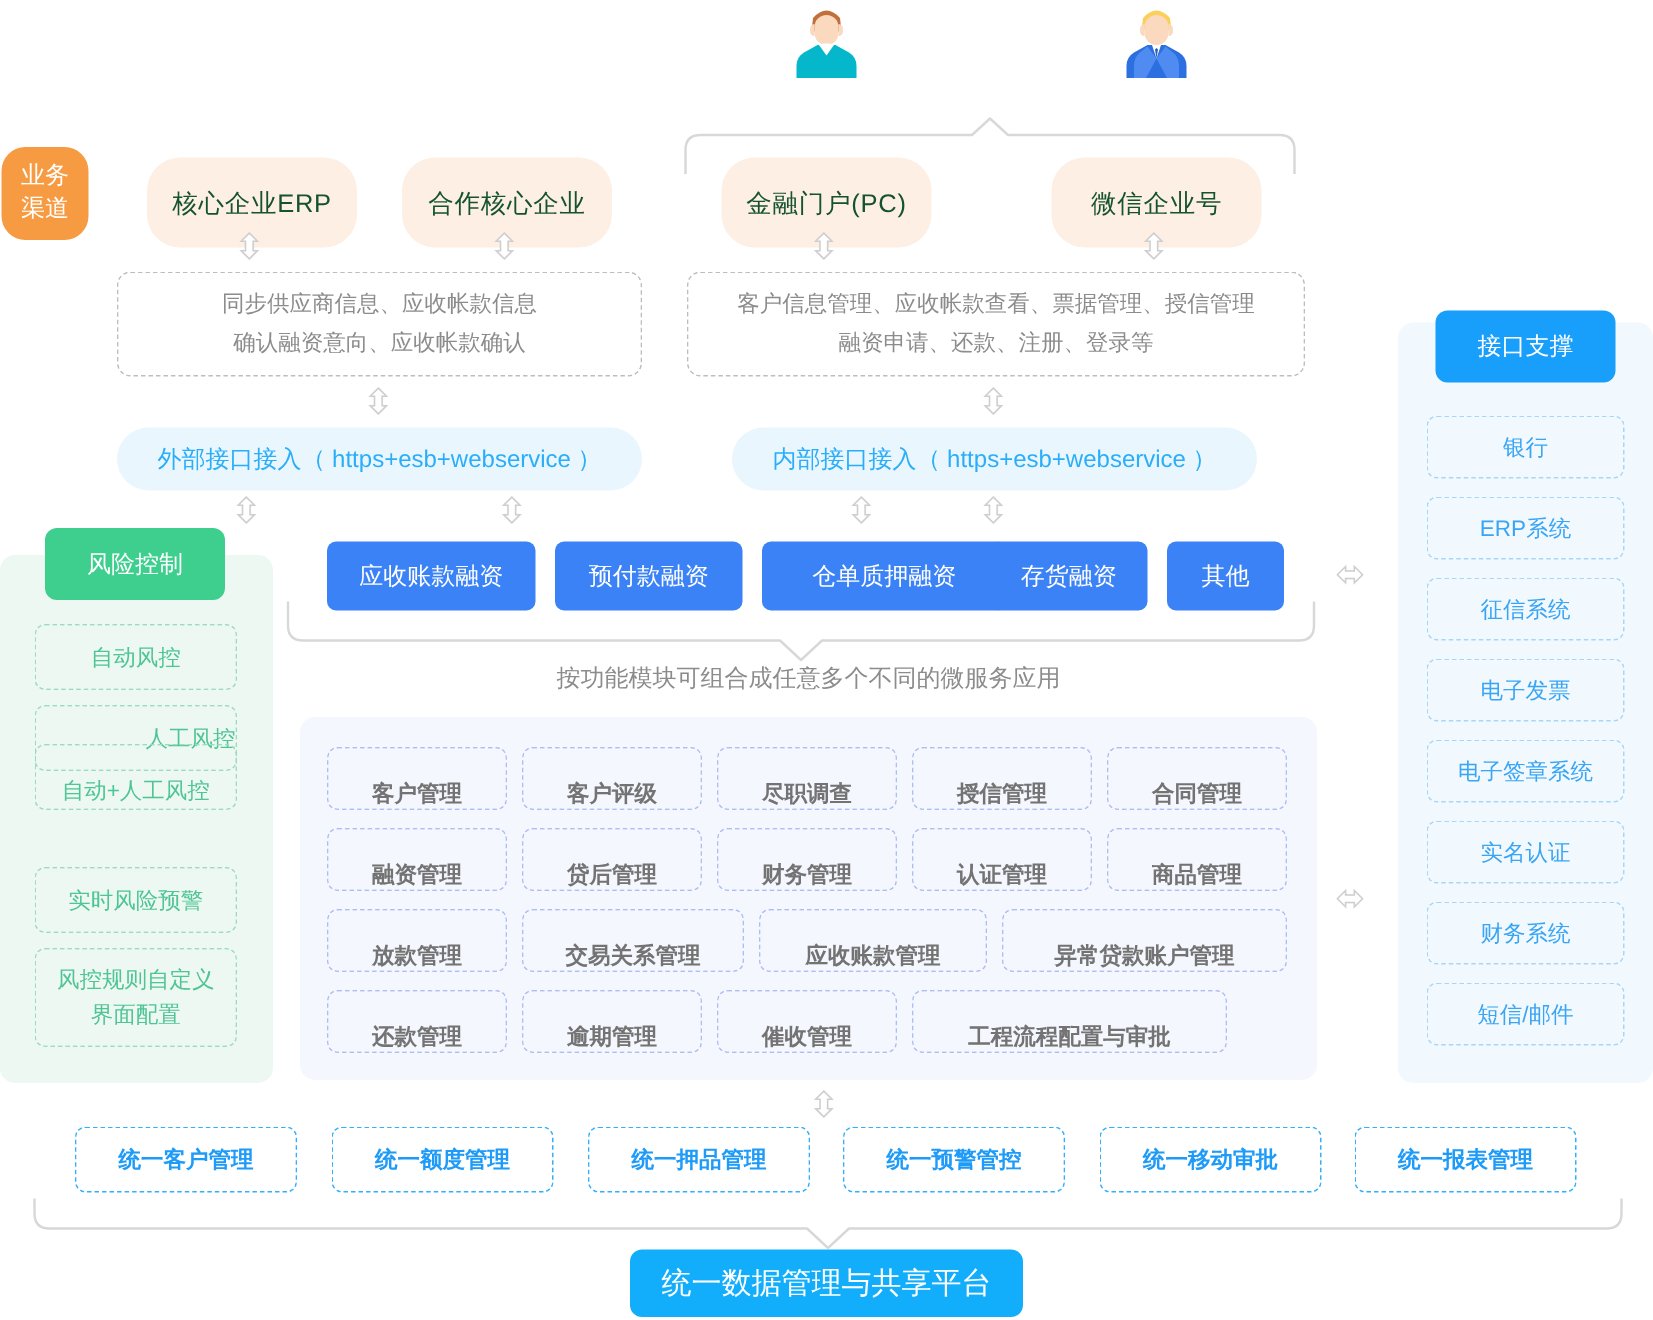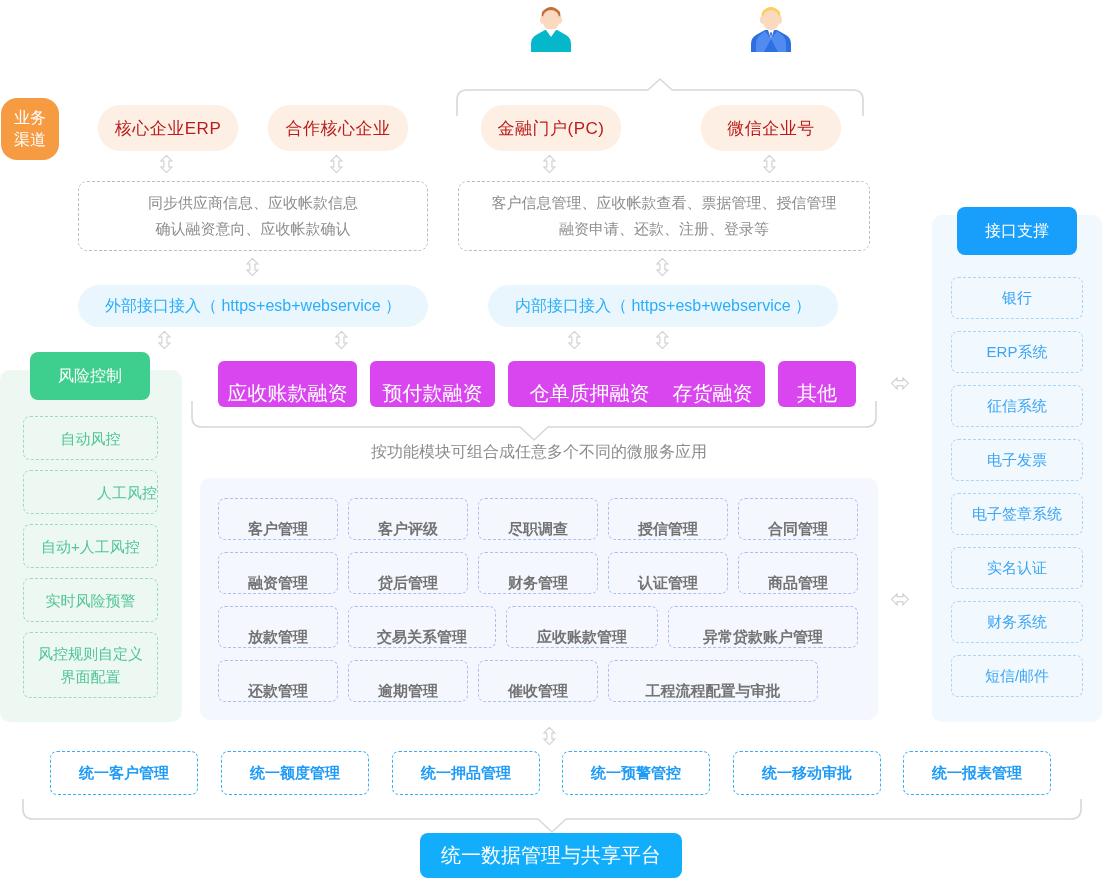--- a/index.html
+++ b/index.html
@@ -12,25 +12,25 @@
   }
   #stage { position: relative; width: 1102px; height: 880px; }
 
   
   .avatar { position: absolute; width: 46px; height: 52px; }
 
   
   .chan-pill {
     position: absolute;
     background: #FDEFE3;
-    color: #b91c1c;
+    color: #14532d;
     border-radius: 22px;
     display: flex; align-items: center; justify-content: center;
     font-size: 17px; letter-spacing: .5px;
-    height: 46px;
+    height: 60px;
   }
   .badge-orange {
     position: absolute;
     background: #F79B42;
     color: #fff;
     border-radius: 16px;
     display: flex; flex-direction: column;
     align-items: center; justify-content: center;
     font-size: 16px; line-height: 22px;
     width: 58px; height: 62px;
@@ -50,25 +50,25 @@
     background: #E9F6FE;
     color: #2BAEF9;
     border-radius: 22px;
     display: flex; align-items: center; justify-content: center;
     font-size: 16px;
     height: 42px;
     white-space: nowrap;
   }
   .red-box {
     position: absolute;
-    background: #d946ef;
+    background: #3b82f6;
     color: #fff;
     border-radius: 6px;
-    display: flex; align-items: flex-end; justify-content: center;
-    font-size: 20px; height: 46px;
+    display: flex; align-items: center; justify-content: center;
+    font-size: 16px; height: 46px;
   }
 
   
   #risk-panel {
     position: absolute;
     left: 0px; top: 370px;
     width: 182px; height: 352px;
     background: #EEF8F3;
     border-radius: 10px;
   }
@@ -274,21 +274,21 @@
   <div id="risk-header">
     <span>风险控制</span>
   </div>
 
   <div class="risk-item" style="top:416px; height:44px;">
     <span>自动风控</span>
   </div>
   <div class="risk-item" style="top:470px; height:44px;align-items:flex-end;">
     <span>人工风控</span>
   </div>
-  <div class="risk-item" style="top:524px; height:44px;">
+  <div class="risk-item" style="top:496px; height:44px;justify-content:flex-end;">
     <span>自动+人工风控</span>
   </div>
   <div class="risk-item" style="top:578px; height:44px;">
     <span>实时风险预警</span>
   </div>
   <div class="risk-item" style="top:632px; height:66px;">
     <span>风控规则自定义</span>
     <span>界面配置</span>
   </div>
 

